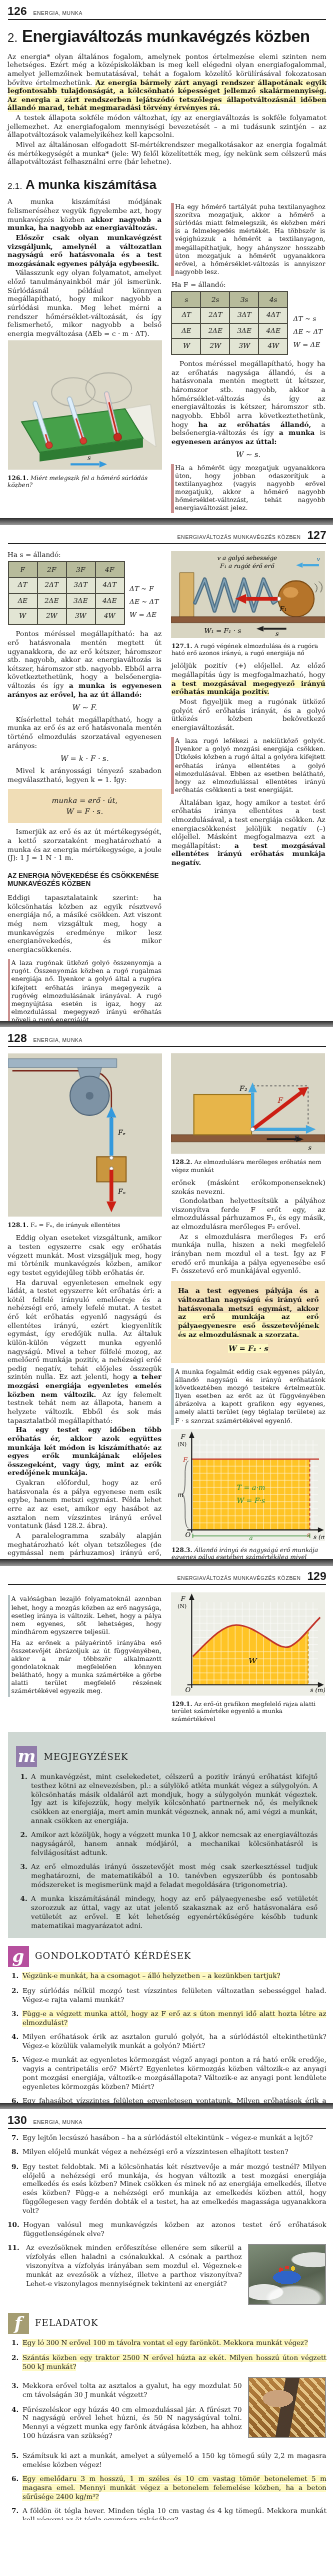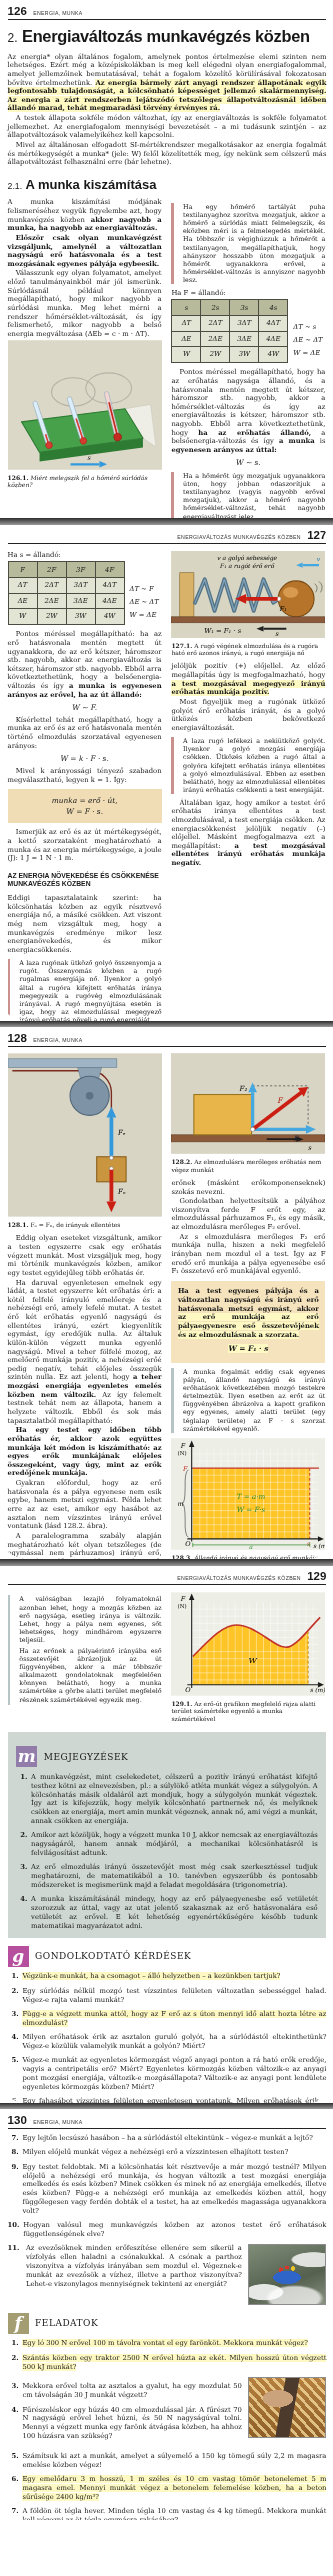--- a/index.html
+++ b/index.html
@@ -1,17 +1,17 @@
 <!DOCTYPE html>
 <html lang="hu" style="font-size:8.7px"><head>
 <meta charset="utf-8">
 <style>
   html,body{margin:0;padding:0;background:#fff;}
   body{width:334px;font-family:"DejaVu Serif","DejaVu Sans",serif;color:#181818;}
-  .page{position:relative;box-sizing:border-box;padding:5.5px 7.6px 0;overflow:hidden;background:#fff;border-radius:26px;}
+  .page{position:relative;box-sizing:border-box;padding:5.5px 7.6px 0;overflow:hidden;background:#fff;}
   #p126{height:518px;} #p127{height:496px;} #p128{height:532px;} #p129{height:537px;} #p130{height:411px;}
   .band{height:6.5px;background:linear-gradient(#2d2d2d,#9a9a9a);}
   
   .phead{display:flex;align-items:flex-end;gap:6.5px;border-bottom:1.1px solid #222;padding-bottom:1.6px;margin-bottom:5.5px;}
   .phead.right{justify-content:flex-end;}
   .pnum{font-family:"Liberation Sans",sans-serif;font-weight:bold;font-size:11.5px;line-height:1;}
   .ptit{font-family:"Liberation Sans",sans-serif;font-size:5.2px;letter-spacing:0.3px;padding-bottom:1.1px;color:#333;}
   
   .h1{margin:7.6px 0 6.5px;}
   .h1 .no{font-family:"Liberation Sans",sans-serif;font-size:12px;color:#222;margin-right:4.4px;}
@@ -21,21 +21,21 @@
   .h2 .tx{font-family:"Liberation Sans",sans-serif;font-weight:bold;font-size:13px;}
   .h3{font-family:"Liberation Sans",sans-serif;font-weight:bold;font-size:6.8px;margin:8.7px 0 4.9px;line-height:1.3;}
   
   .bp{font-size:6.8px;line-height:1.27;text-align:justify;margin:0 0 1.1px;}
   .ind{text-indent:8.2px;}
   .b{font-weight:bold;}
   .hl{background:#fef9c3;}
   .cols{display:flex;gap:9.8px;}
   .col{width:154px;flex:0 0 154px;}
   
-  .note{display:flex;gap:9px;margin:4.9px 0;}
+  .note{display:flex;gap:1px;margin:4.9px 0;}
   .note .bar{flex:0 0 2.7px;background:#c9908e;}
   .note.gray .bar{background:#b7c4c6;}
   .note .nb{flex:1;font-size:6.4px;line-height:1.26;text-align:justify;}
   
   .tlabel{font-size:6.8px;margin:1.1px 0 2.7px;}
   .trow{display:flex;margin-bottom:5.5px;}
   .ptable{border-collapse:collapse;font-style:italic;font-size:6.8px;}
   .ptable td{border:1.1px solid #4c4c42;background:#e2e5d4;width:28px;text-align:center;padding:3.3px 0;}
   .ptable tr.hd td{background:#b7bb9b;}
   .tsides{display:flex;flex-direction:column;justify-content:space-between;padding:24px 0 5.5px 4.9px;font-style:italic;font-size:6.8px;white-space:nowrap;}

